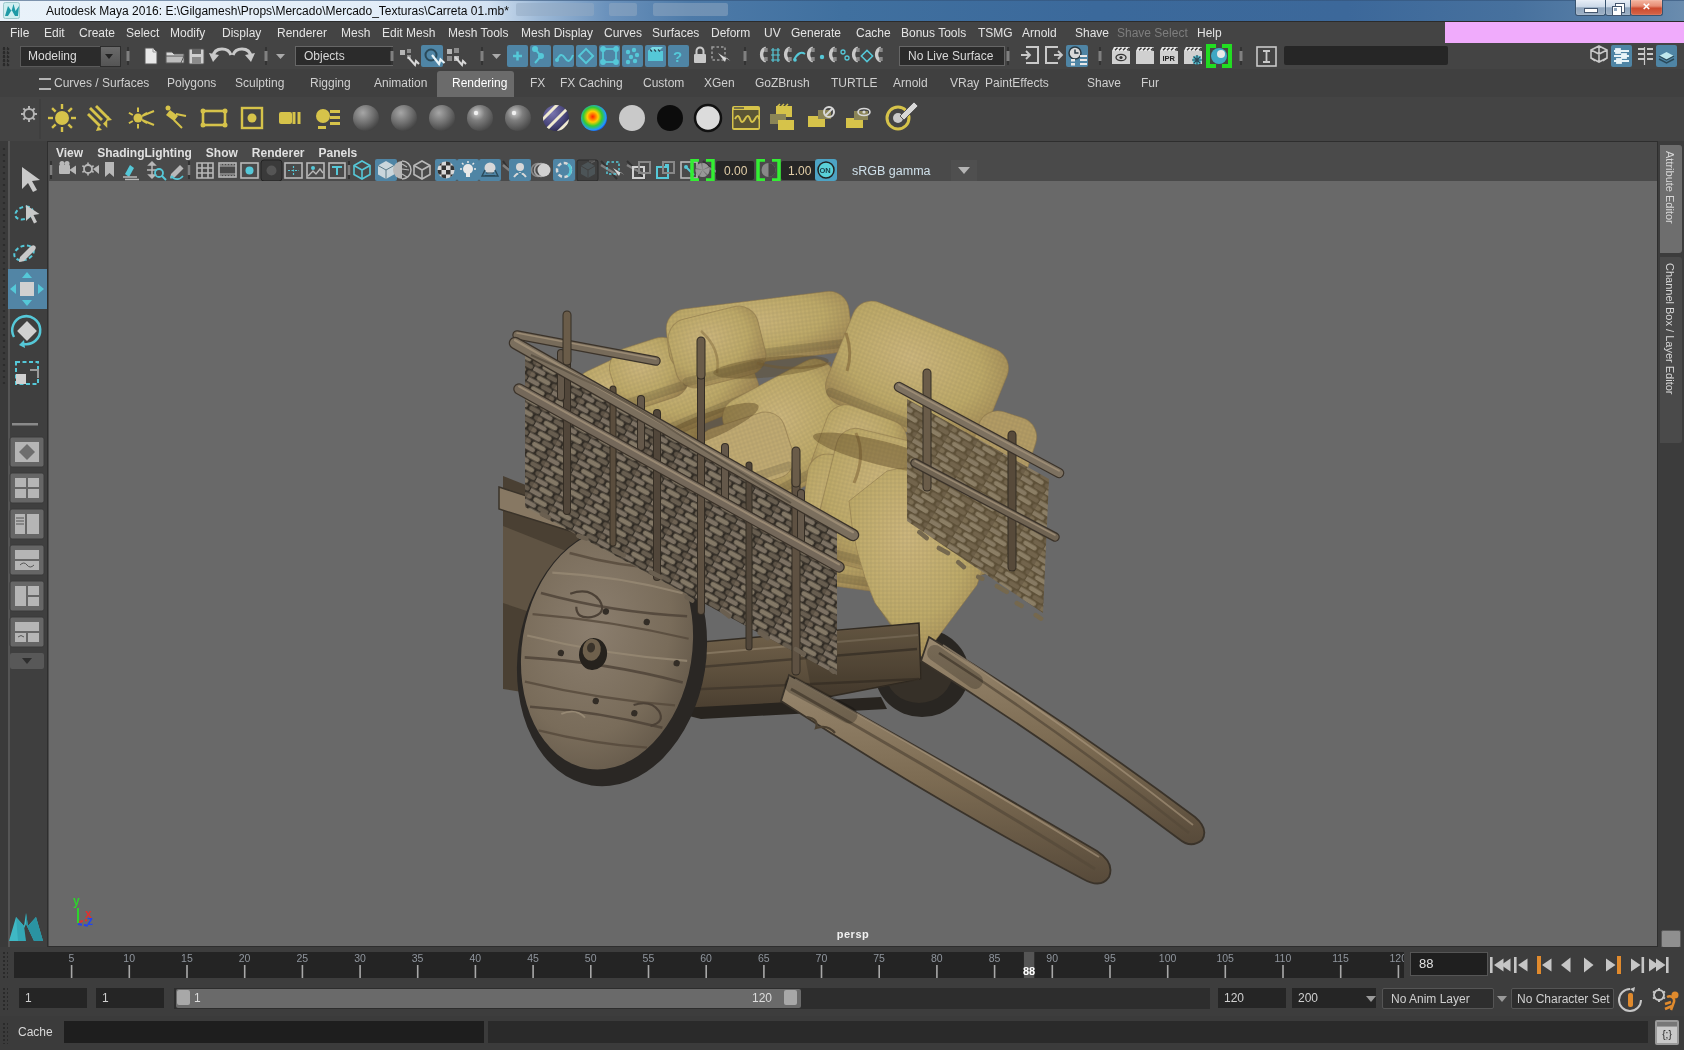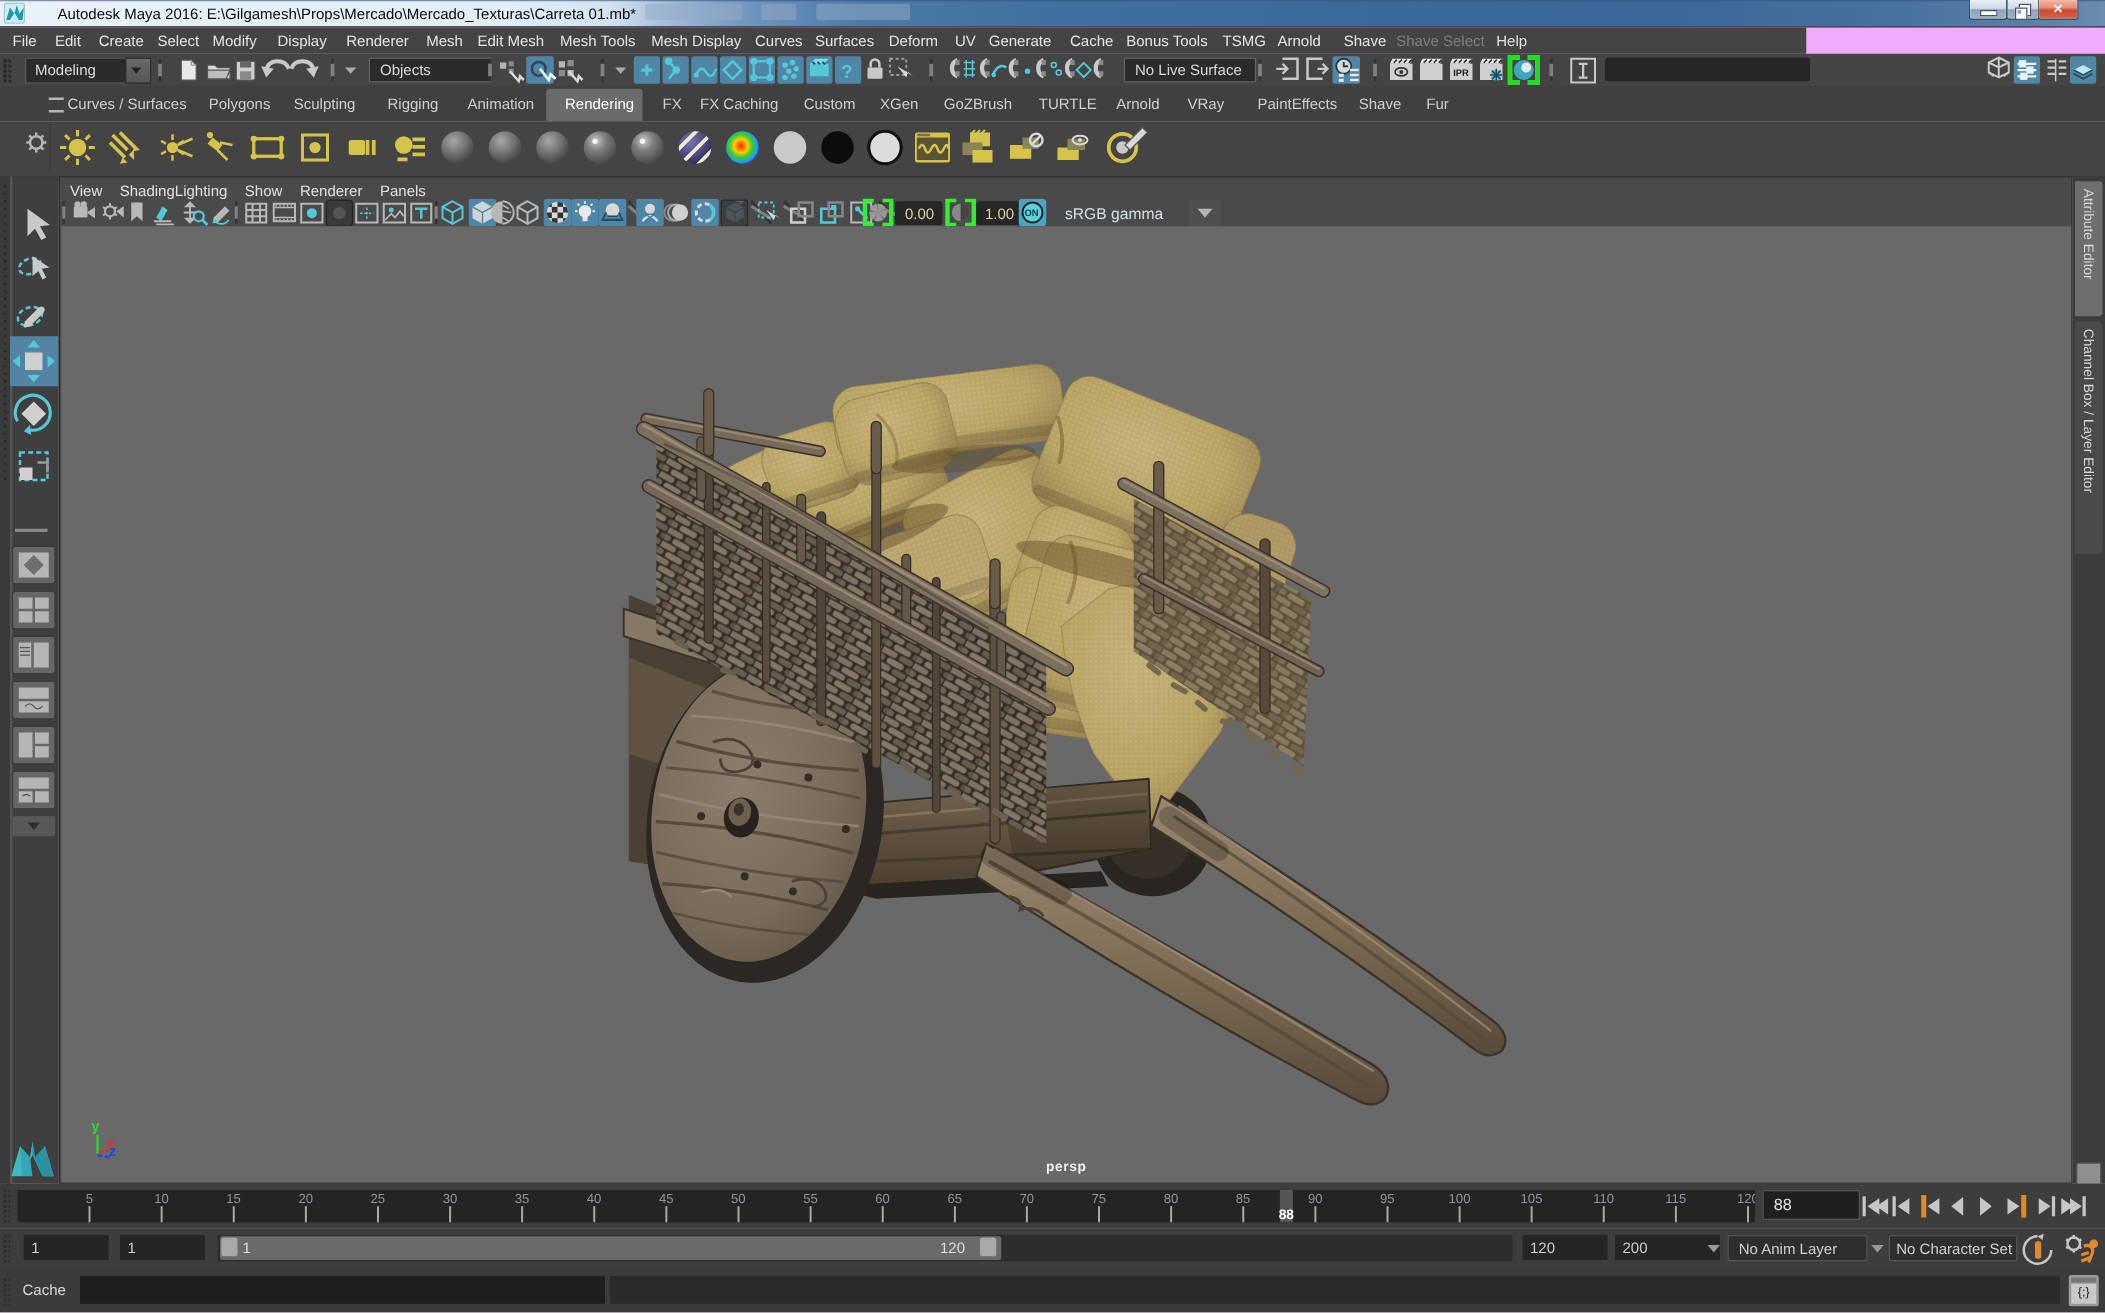--- a/index.html
+++ b/index.html
@@ -29,21 +29,21 @@
 #tabrow span{position:absolute;top:7px;white-space:nowrap}
 #activetab{position:absolute;left:437px;top:2px;width:77px;height:26px;background:#6b6b6b;border-radius:3px 3px 0 0}
 #tabeq{position:absolute;left:39px;top:9px;width:12px;height:8px;border-top:2px solid #b5b5b5;border-bottom:2px solid #b5b5b5}
 
 #shelf{left:0;top:97px;width:1684px;height:44px;background:#444444;border-bottom:1px solid #333}
 
 #toolbox{left:0;top:141px;width:47px;height:806px;background:#3f3f3f}
 
 #panel{left:47px;top:141px;width:1611px;height:806px;background:#4a4a4a;border:1px solid #2e2e2e;box-sizing:border-box}
 #panelmenu{position:absolute;left:8px;top:4px;color:#e0e0e0;font-size:12px}
-#panelmenu b{font-weight:normal;margin-right:0}
+#panelmenu b{font-weight:bold;margin-right:0}
 #viewport{position:absolute;left:1px;top:39px;width:1608px;height:765px;background:#696969}
 #persp{position:absolute;left:50%;bottom:6px;transform:translateX(-50%);color:#f0f0f0;font-size:11px;font-weight:bold;letter-spacing:.5px}
 
 #rightstrip{left:1658px;top:141px;width:26px;height:806px;background:#3c3c3c}
 .vtab{position:absolute;left:2px;width:22px;color:#d8d8d8;font-size:11px;border-radius:0 3px 3px 0}
 .vtab span{display:block;transform:rotate(90deg) translateY(-100%);transform-origin:top left;white-space:nowrap;padding:0 0 4px 6px}
 
 #timeline{left:0;top:947px;width:1684px;height:36px;background:#3d3d3d}
 #ruler{position:absolute;left:14px;top:5px;width:1390px;height:26px;background:#2c2c2c}
 #framefield{position:absolute;left:1410px;top:5px;width:68px;height:22px;background:#1f1f1f;border:1px solid #555;color:#e0e0e0;font-size:13px;line-height:22px;padding-left:8px}
@@ -345,21 +345,21 @@
       <span style="left:374px">Animation</span>
       <span style="left:452px;color:#fff">Rendering</span>
       <span style="left:530px">FX</span>
       <span style="left:560px">FX Caching</span>
       <span style="left:643px">Custom</span>
       <span style="left:704px">XGen</span>
       <span style="left:755px">GoZBrush</span>
       <span style="left:831px">TURTLE</span>
       <span style="left:893px">Arnold</span>
       <span style="left:950px">VRay</span>
-      <span style="left:1006px">PaintEffects</span>
+      <span style="left:985px">PaintEffects</span>
       <span style="left:1087px">Shave</span>
       <span style="left:1141px">Fur</span>
   </div>
   <div class="abs" id="shelf">
     <svg id="shelfsvg" width="1684" height="44">
         <defs>
           <radialGradient id="sphg" cx="38%" cy="30%" r="75%">
             <stop offset="0%" stop-color="#a6a6a6"></stop>
             <stop offset="55%" stop-color="#6f6f6f"></stop>
             <stop offset="100%" stop-color="#3f3f3f"></stop>

